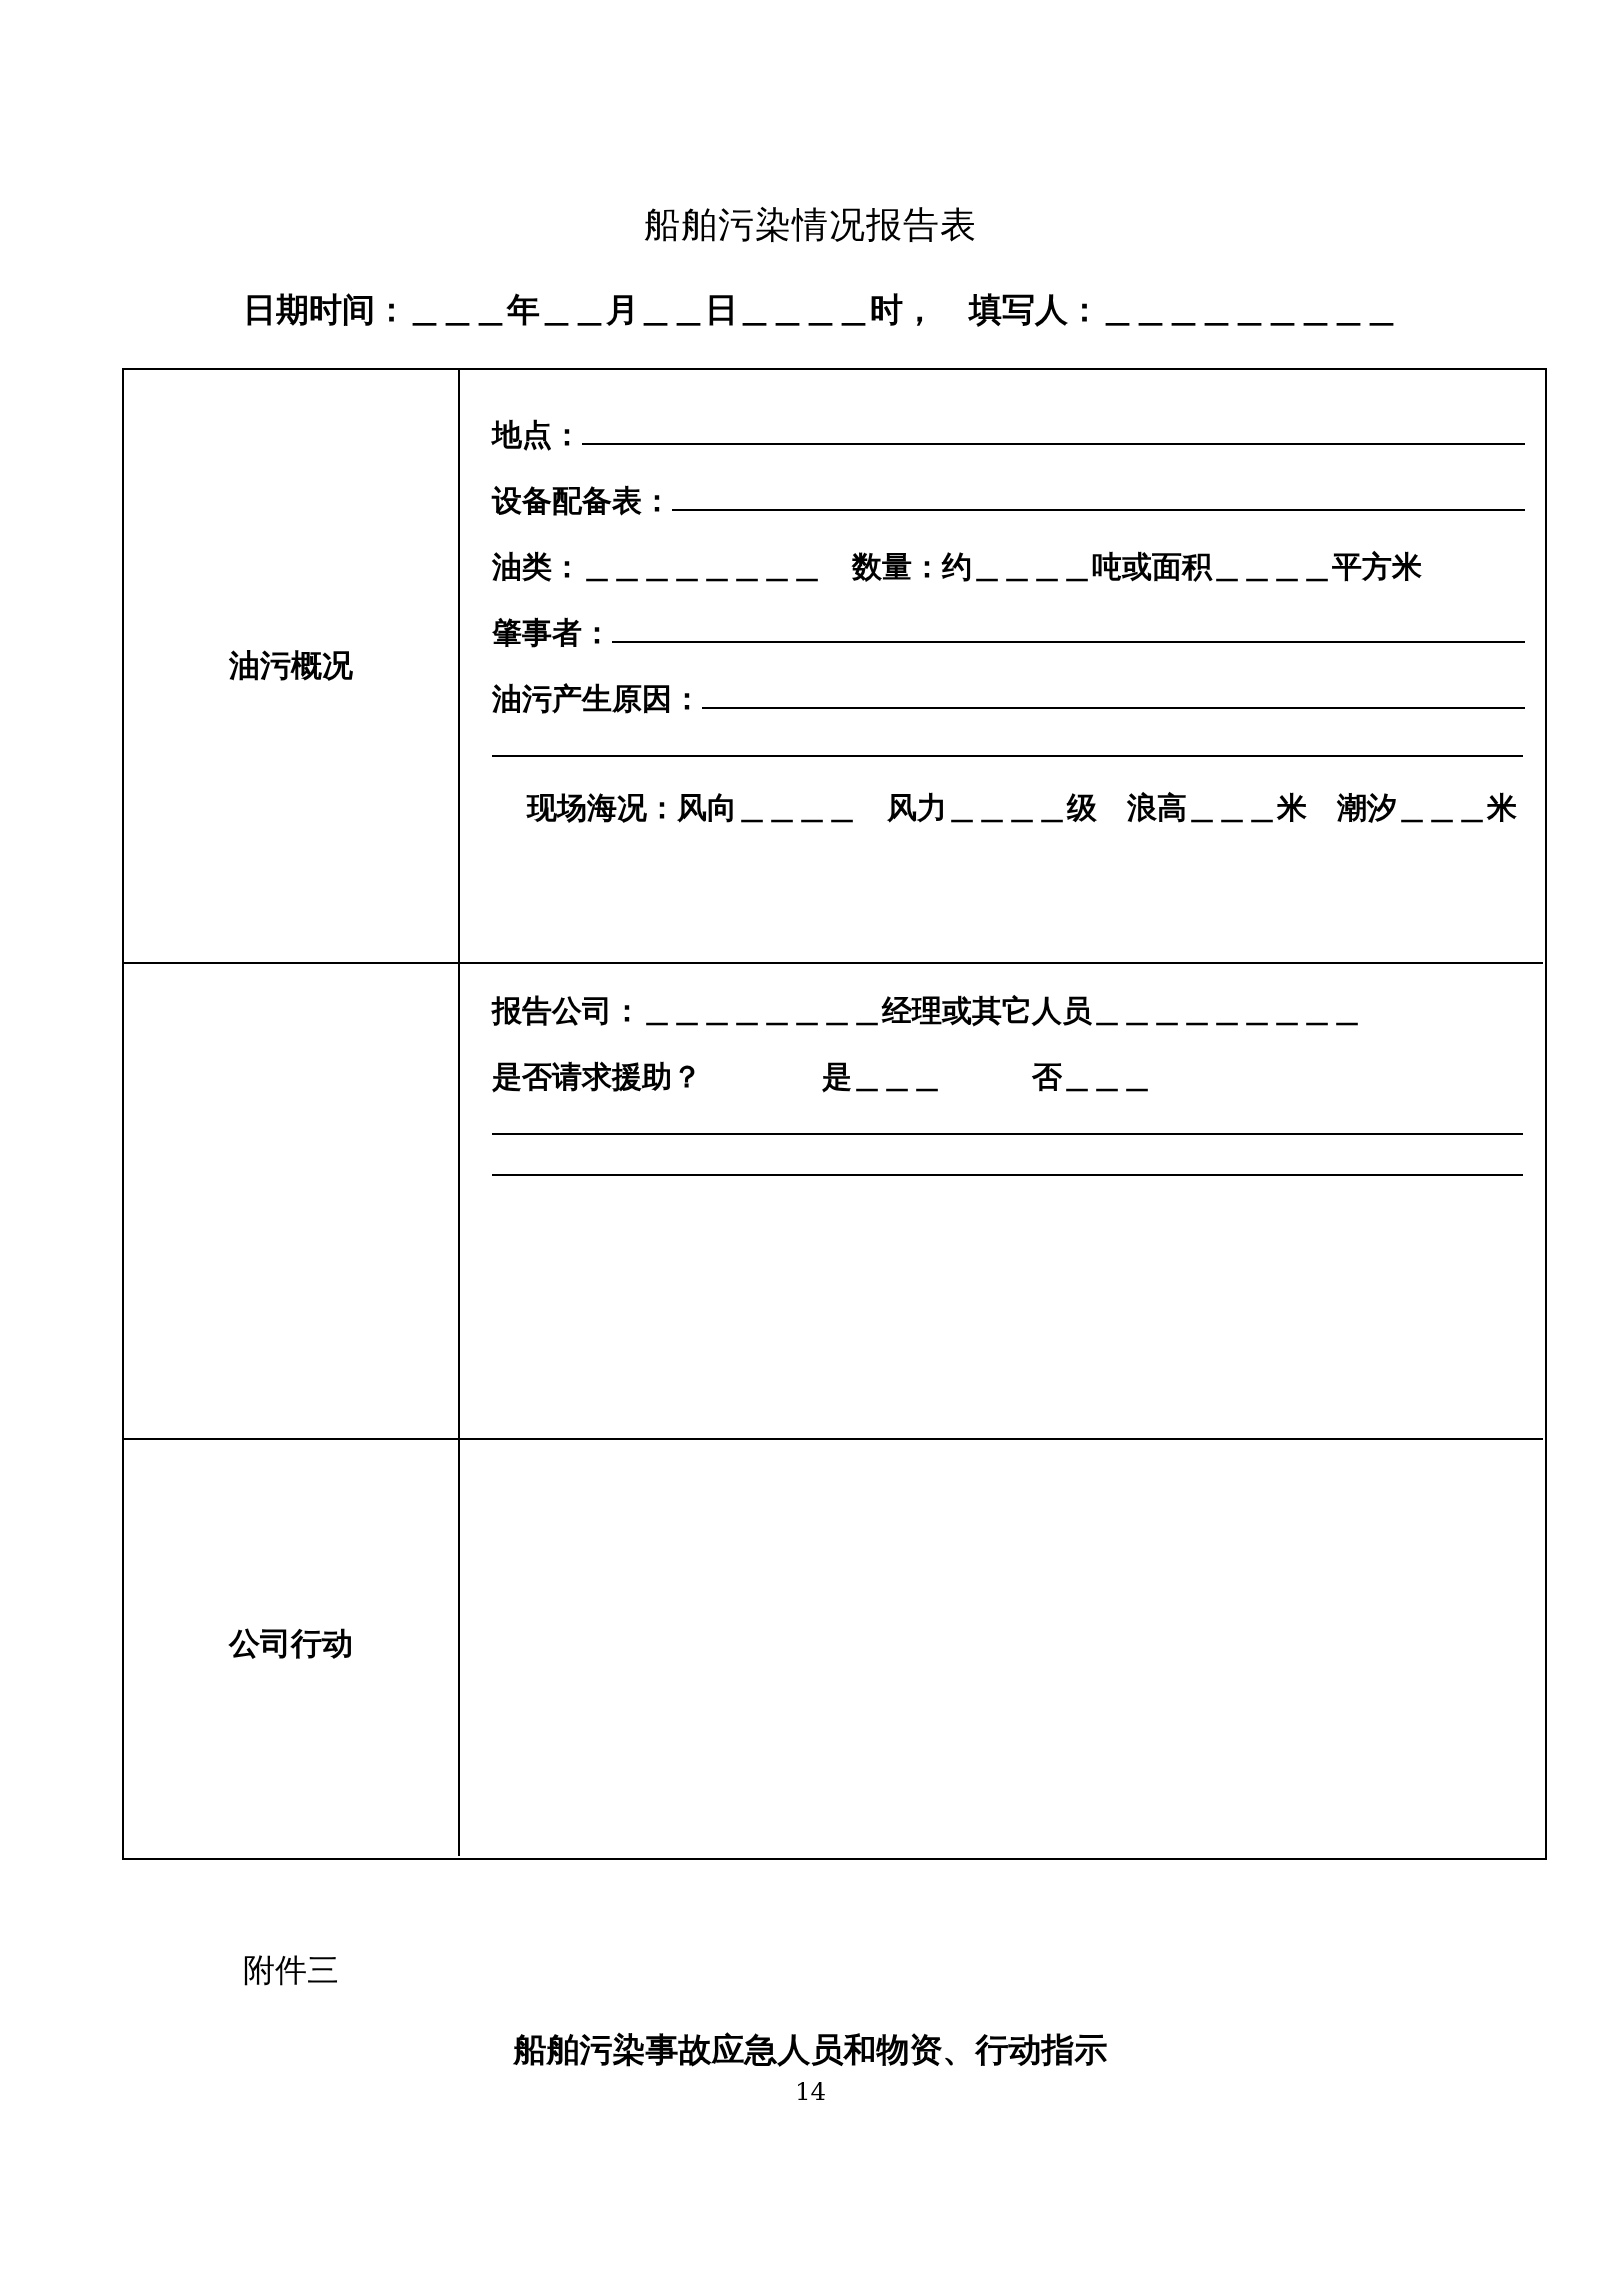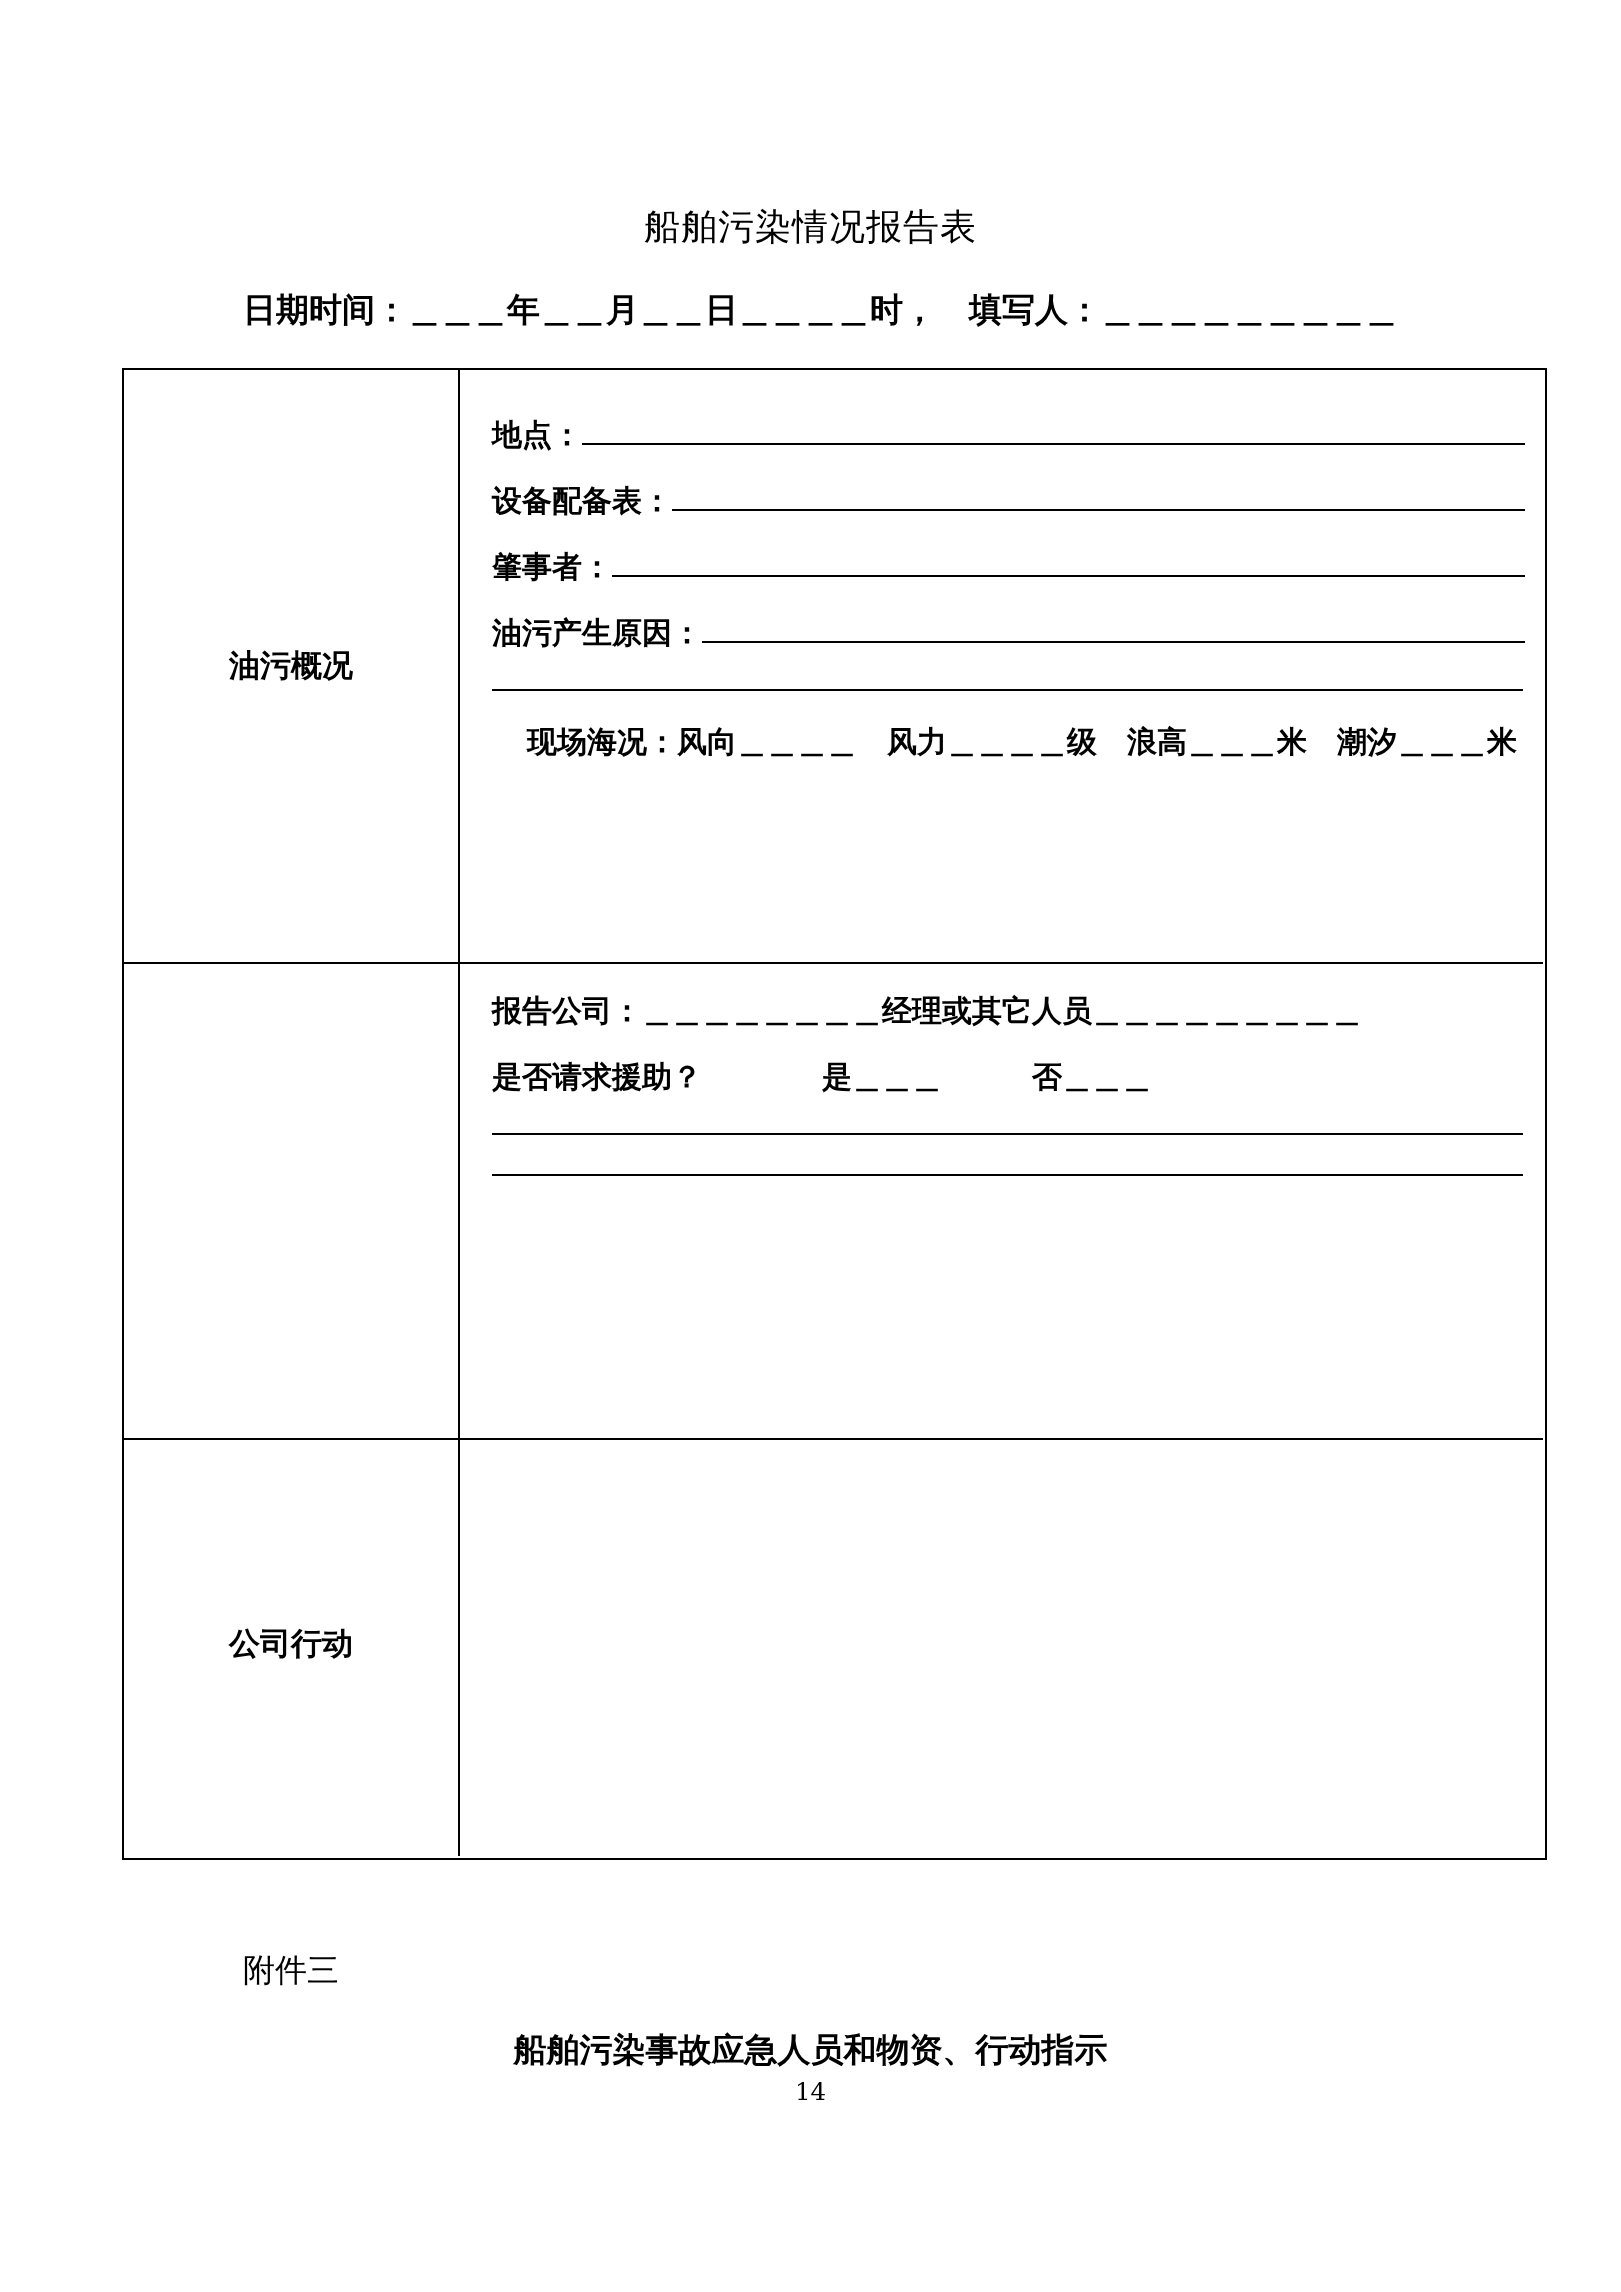--- a/index.html
+++ b/index.html
@@ -24,21 +24,21 @@
     background: #ffffff;
   }
 
   
   .doc-title {
     position: absolute;
     left: 0;
     top: 204px;
     width: 1621px;
     text-align: center;
-    font-family: Liberation Serif, serif;
+    font-family: Liberation Mono, monospace;
     font-size: 36px;
     line-height: 47px;
     letter-spacing: 1px;
     font-weight: 400;
     white-space: pre;
   }
 
   .date-line {
     position: absolute;
     left: 243px;
@@ -193,20 +193,23 @@
       <div class="field-row fr-1">
         <span class="lbl">地点：</span>
         <span class="rule"></span>
       </div>
 
       <div class="field-row fr-n">
         <span class="lbl">设备配备表：</span>
         <span class="rule"></span>
       </div>
 
+      <div class="field-row fr-n">
+        <span class="lbl">油类：＿＿＿＿＿＿＿＿　数量：约＿＿＿＿吨或面积＿＿＿＿平方米</span>
+      </div>
 
       <div class="field-row fr-n">
         <span class="lbl">肇事者：</span>
         <span class="rule"></span>
       </div>
 
       <div class="field-row fr-n">
         <span class="lbl">油污产生原因：</span>
         <span class="rule"></span>
       </div>

